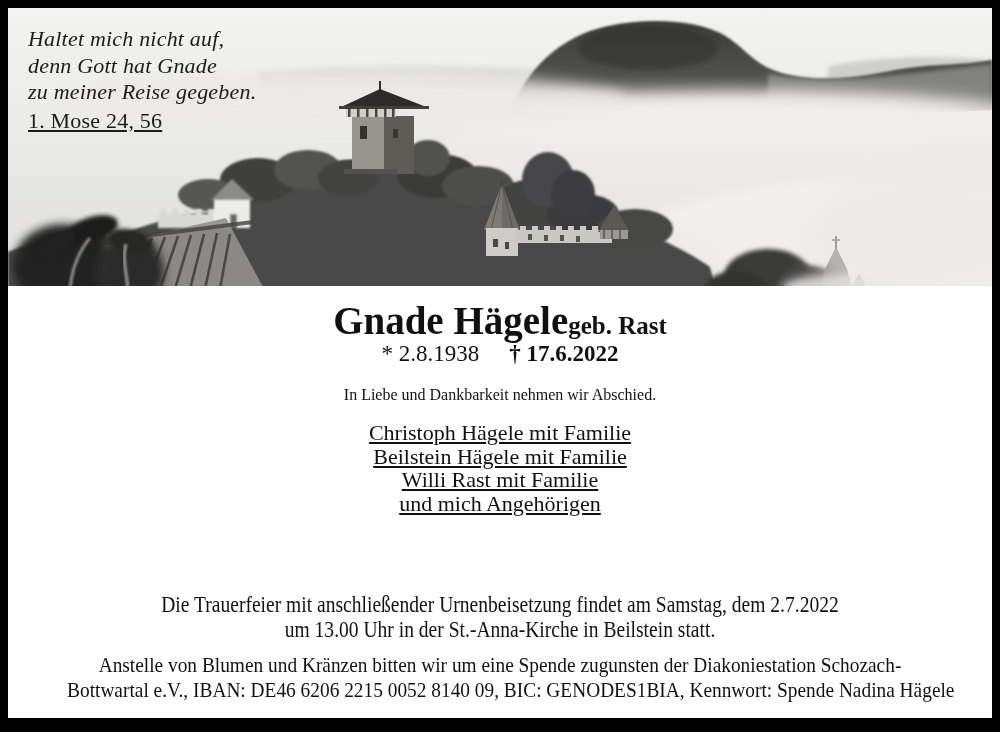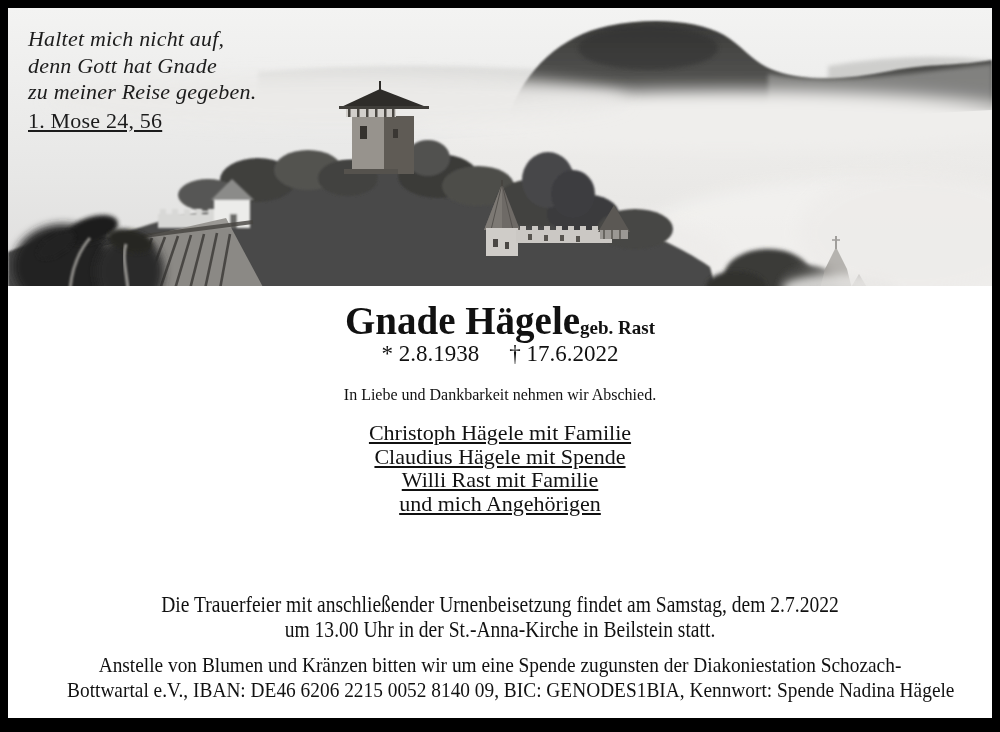--- a/index.html
+++ b/index.html
@@ -23,23 +23,23 @@
   .photo svg{display:block;width:984px;height:281px;}
   .quote{
     position:absolute;left:20px;top:18px;
     font-size:22px;line-height:26.5px;color:#1c1c1c;
     letter-spacing:0.2px;
   }
   .quote .q-line{font-style:italic;}
   .quote .q-ref{font-style:normal;margin-top:2px;text-decoration:underline;}
   .centered{position:absolute;left:0;width:984px;text-align:center;white-space:nowrap;}
   .name-line{top:293px;font-size:39px;line-height:1;font-weight:bold;}
-  .name-line .maiden{font-size:19px;font-weight:bold;}
+  .name-line .maiden{font-size:25px;font-weight:bold;}
   .dates{top:334px;font-size:23px;line-height:1;}
-  .dates .death{margin-left:30px;}
+  .dates .death{margin-left:30px;font-weight:bold;}
   .farewell{top:379px;font-size:16px;line-height:1;}
   .mourners{top:413px;font-size:22px;line-height:23.5px;text-decoration:underline;}
   .missing{top:551px;font-size:22px;line-height:1;}
   .service{top:584px;font-size:23px;line-height:25px;transform:scaleX(0.85);transform-origin:50% 0;}
   .donation{top:644px;font-size:22px;line-height:25px;transform:scaleX(0.88);transform-origin:50% 0;}
 </style>
 </head>
 <body>
 
 <div class="frame">
@@ -226,21 +226,21 @@
     </div>
 
     <div class="centered dates">
       <span>* 2.8.1938</span><span class="death">† 17.6.2022</span>
     </div>
 
     <div class="centered farewell">In Liebe und Dankbarkeit nehmen wir Abschied.</div>
 
     <div class="centered mourners">
       <div>Christoph Hägele mit Familie</div>
-      <div>Claudius Hägele mit Spende</div>
+      <div>Beilstein Hägele mit Familie</div>
       <div>Willi Rast mit Familie</div>
       <div>und mich Angehörigen</div>
     </div>
 
 
     <div class="centered service">
       <div>Die Trauerfeier mit anschließender Urnenbeisetzung findet am Samstag, dem 2.7.2022</div>
       <div>um 13.00 Uhr in der St.-Anna-Kirche in Beilstein statt.</div>
     </div>
 

